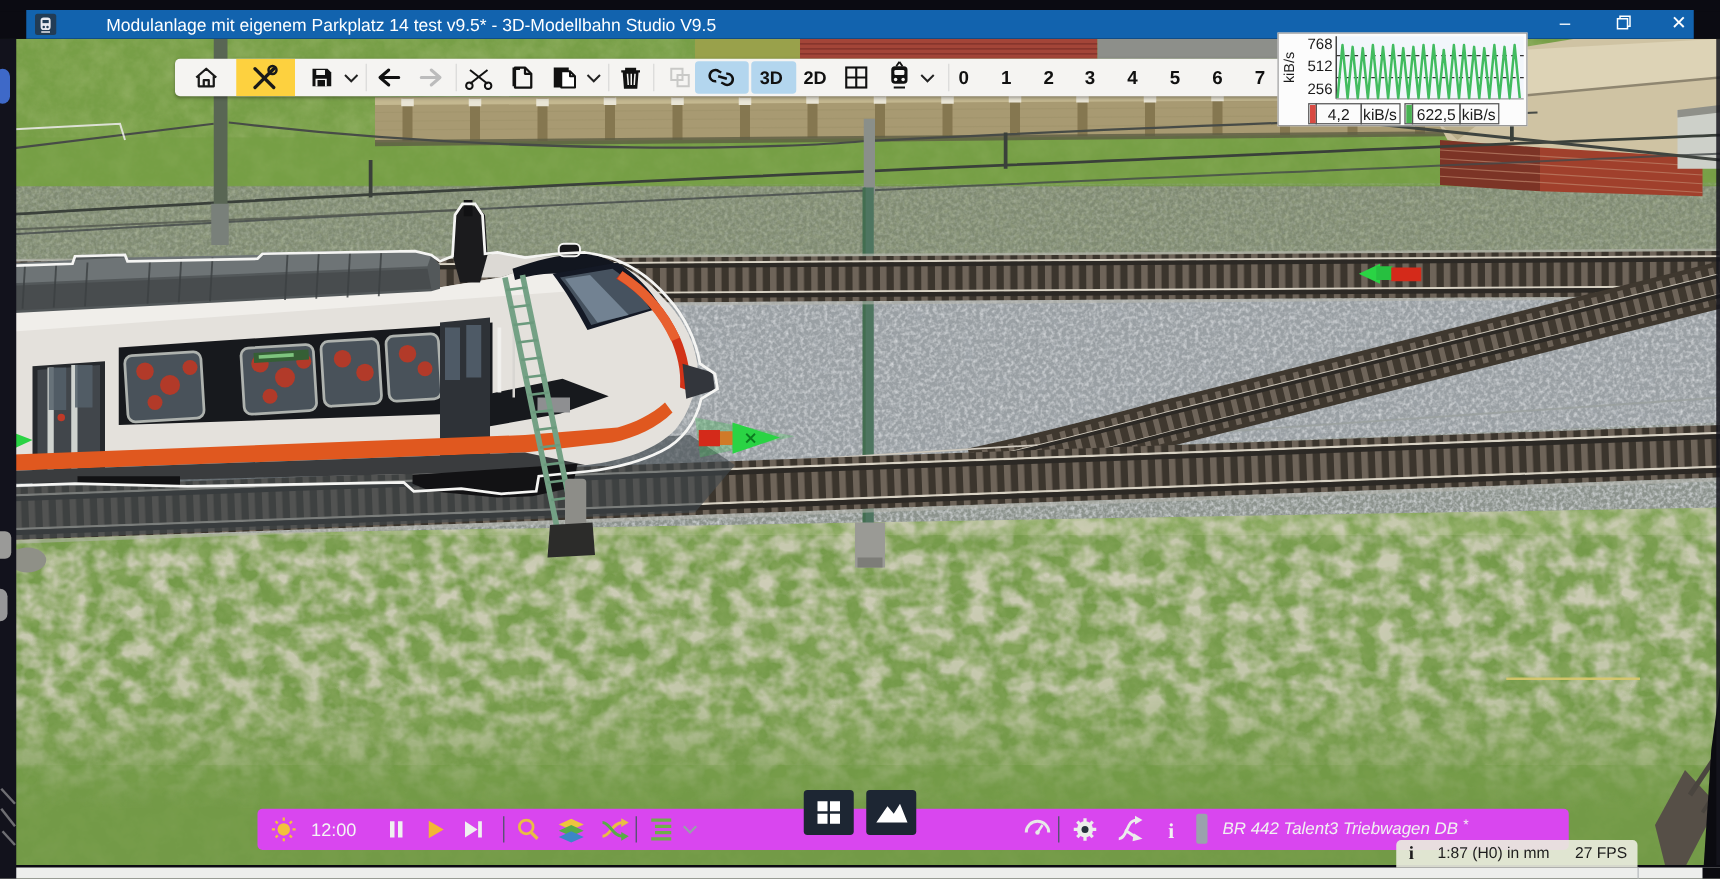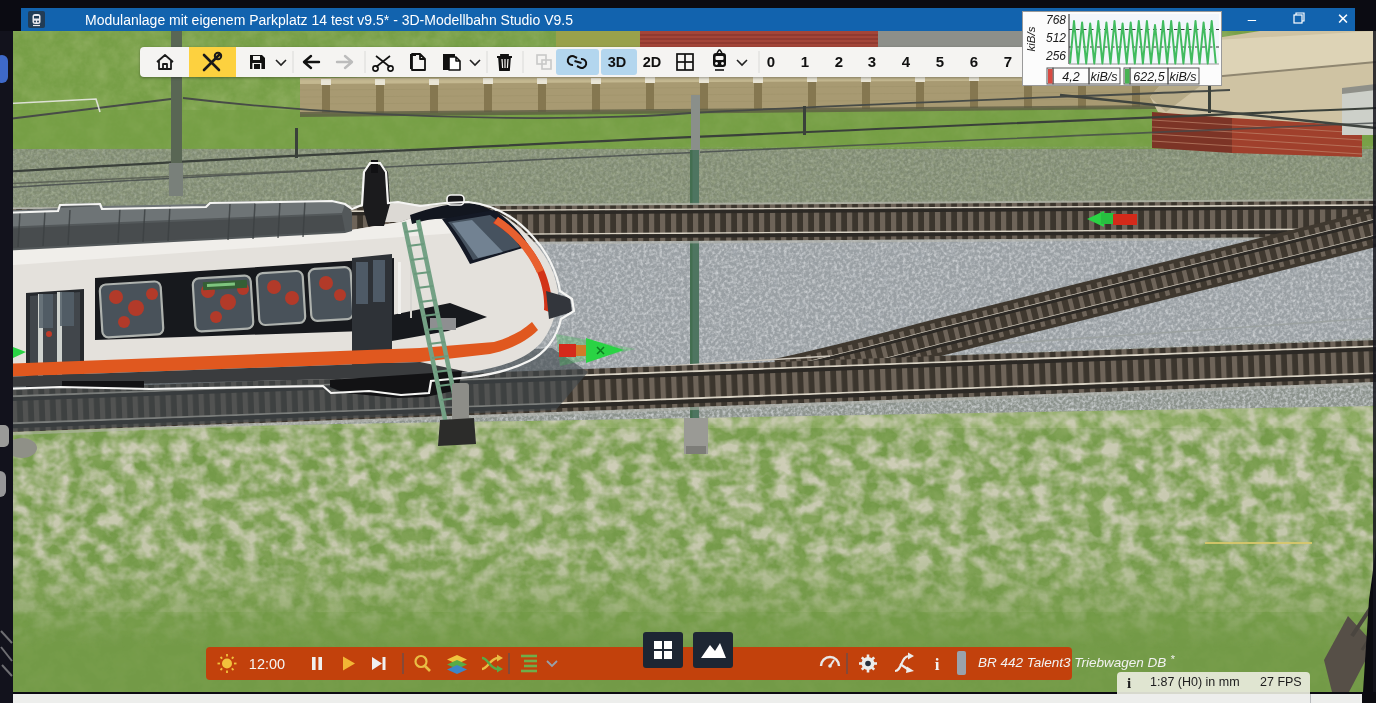--- a/index.html
+++ b/index.html
@@ -9,23 +9,23 @@
   
   #titletop{left:0;top:0;width:1376px;height:9px;background:#0b0b12;}
   #titlebar{left:21px;top:8px;width:1334px;height:23px;background:#1263ae;}
   #titleicon{left:28px;top:11px;width:17px;height:17px;background:#223c55;border-radius:2px;}
   #titletext{left:62px;top:11.5px;color:#fff;font-size:14px;white-space:nowrap;margin-left:23px;}
   .winbtn{top:8px;height:23px;width:46px;color:#fff;text-align:center;line-height:22px;font-size:15px;}
   
   #toolbar{left:140px;top:47px;width:886px;height:30px;background:#f5f4f2;border-radius:4px;
            box-shadow:0 1px 3px rgba(0,0,0,.35);}
   
-  #net{left:1022px;top:11px;width:200px;height:75px;background:#fdfdfd;border:1px solid #9a9a9a;box-sizing:border-box;font-style:italic;}
+  #net{left:1022px;top:26px;width:200px;height:75px;background:#fdfdfd;border:1px solid #9a9a9a;box-sizing:border-box;}
   
-  #botbar{left:206px;top:647px;width:866px;height:33px;background:#c2410c;border-radius:4px;}
+  #botbar{left:206px;top:647px;width:1049px;height:33px;background:#d946ef;border-radius:4px;}
   .sqbtn{position:absolute;width:40px;height:36px;background:#1d2633;border-radius:3px;}
   #trainname{position:absolute;left:772px;top:8px;color:#f2f2f2;font-size:13.5px;white-space:nowrap;font-style:italic;}
   
   #status{left:1117px;top:672px;width:193px;height:22px;background:rgba(233,236,221,.92);
           border-radius:4px 4px 0 0;color:#1d1d1d;font-size:12.5px;}
   #botstrip{left:0px;top:694px;width:1376px;height:9px;background:#edeeec;}
   #leftstrip{left:0;top:31px;width:13px;height:672px;background:#12121c;z-index:30;}
 </style>
 </head>
 <body>

